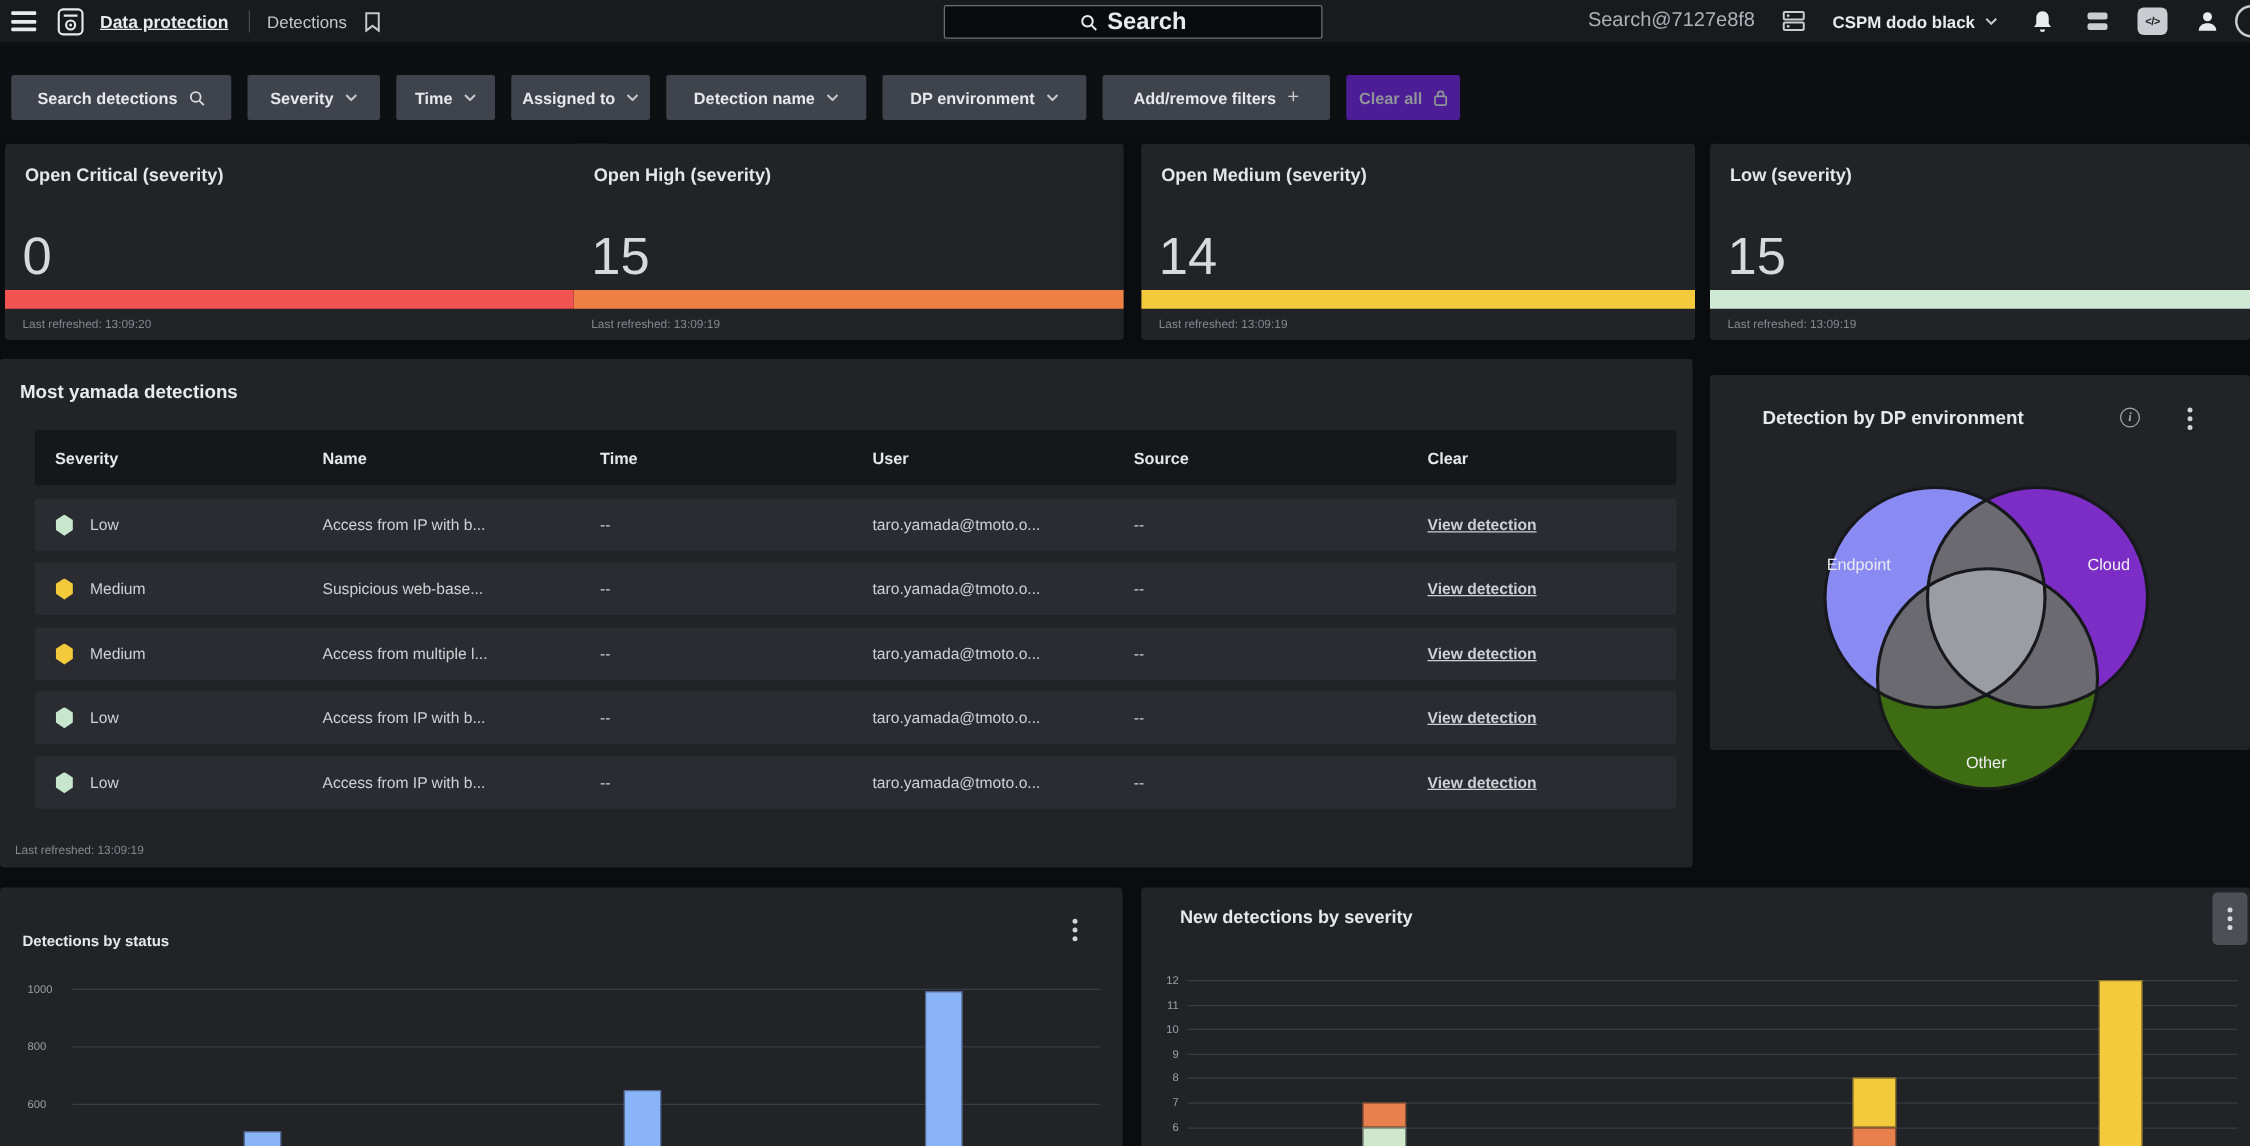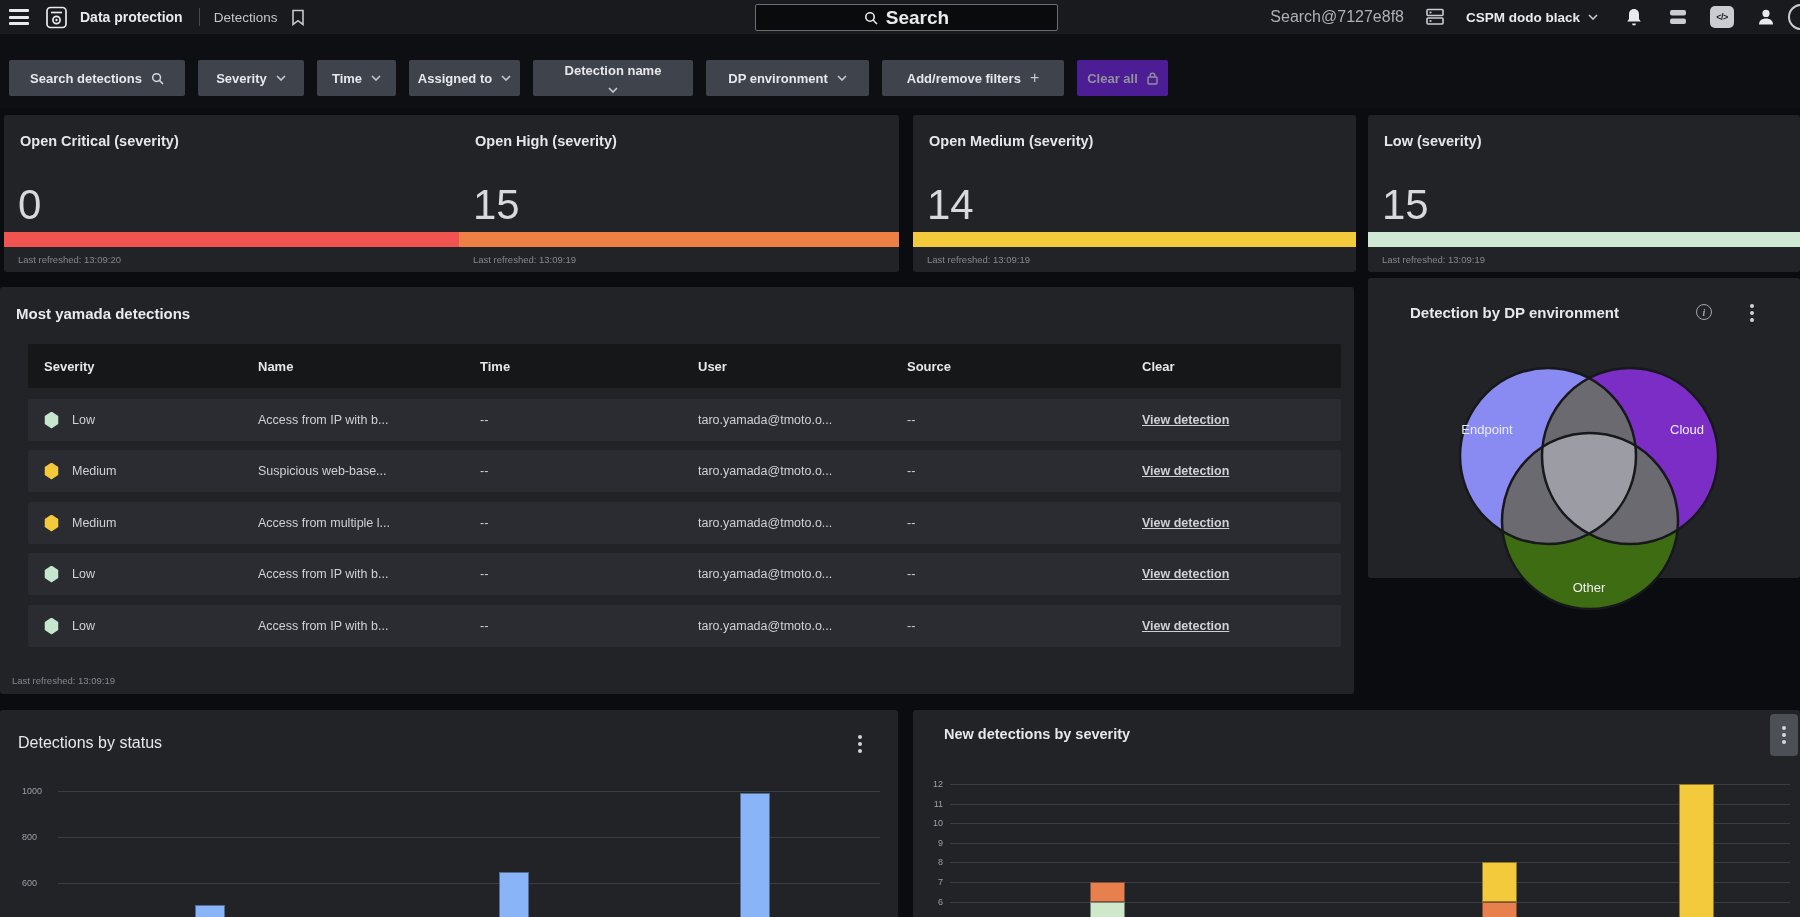--- a/index.html
+++ b/index.html
@@ -9,21 +9,21 @@
     font-family:"Liberation Sans","DejaVu Sans",sans-serif;
     color:#e8eaed;-webkit-font-smoothing:antialiased;
   }
   .abs{position:absolute;}
   
   .topbar{position:absolute;left:0;top:0;width:1800px;height:34px;background:#191a1e;border-bottom:1px solid #0a0a0c;}
   .tb-left{position:absolute;left:0;top:0;height:34px;display:flex;align-items:center;}
   .menu-icon{width:20px;height:16px;display:flex;flex-direction:column;justify-content:space-between;margin-left:9px;cursor:pointer;}
   .menu-icon i{display:block;height:3px;background:#e8eaed;border-radius:1px;}
   .logo{margin-left:16px;display:flex;align-items:center;}
-  .app-title{margin-left:12px;font-size:14px;font-weight:700;color:#e8eaed;}
+  .app-title{margin-left:12px;font-size:14px;font-weight:700;color:#e8eaed;text-decoration:underline;}
   .tb-divider{width:1px;height:18px;background:#44474d;margin:0 14px 0 16px;}
   .section-title{font-size:13.5px;color:#c3c6ca;}
   .bookmark{margin-left:14px;display:flex;align-items:center;cursor:pointer;}
   .searchbox{position:absolute;left:755px;top:4px;width:301px;height:25px;background:#0a0b0d;border:1px solid #6b6f75;border-radius:2px;
     display:flex;align-items:center;justify-content:center;gap:8px;cursor:text;}
   .searchbox span{font-size:19px;font-weight:600;color:#e8eaed;}
   .tb-right{position:absolute;right:0;top:0;height:34px;display:flex;align-items:center;gap:0;}
   .account{font-size:16px;color:#aeb2b7;margin-right:14px;}
   .project{display:flex;align-items:center;gap:8px;margin:0 14px;cursor:pointer;}
   .project span{font-size:13.5px;font-weight:600;color:#e8eaed;}
@@ -166,21 +166,21 @@
       <svg width="10" height="6" viewBox="0 0 10 6">
           <path d="M1 1 L5 5 L9 1" stroke="#c7cacd" stroke-width="1.6" fill="none"></path>
         </svg>
     </div>
     <div class="chip" style="width:111px;">
       <span>Assigned to</span>
       <svg width="10" height="6" viewBox="0 0 10 6">
           <path d="M1 1 L5 5 L9 1" stroke="#c7cacd" stroke-width="1.6" fill="none"></path>
         </svg>
     </div>
-    <div class="chip" style="width:160px;flex-direction:column;">
+    <div class="chip" style="width:160px;">
       <span>Detection name</span>
       <svg width="10" height="6" viewBox="0 0 10 6">
           <path d="M1 1 L5 5 L9 1" stroke="#c7cacd" stroke-width="1.6" fill="none"></path>
         </svg>
     </div>
     <div class="chip" style="width:163px;">
       <span>DP environment</span>
       <svg width="10" height="6" viewBox="0 0 10 6">
           <path d="M1 1 L5 5 L9 1" stroke="#c7cacd" stroke-width="1.6" fill="none"></path>
         </svg>
@@ -298,21 +298,21 @@
     <div class="td" style="left:879px;">--</div>
     <div class="td" style="left:670px;">taro.yamada@tmoto.o...</div>
     <div class="td" style="left:1114px;">
         <span class="viewlink">View detection</span>
       </div>
   </div>
 
   <div class="refresh-note" style="left:12px;top:388px;">Last refreshed: 13:09:19</div>
 </div>
 
-<div class="panel" style="left:1368px;top:278px;width:432px;height:300px;">
+<div class="panel" style="left:1368px;top:300px;width:432px;height:300px;">
   <div class="abs" style="left:42px;top:26px;font-size:15px;font-weight:600;color:#e6e8eb;">Detection by DP environment</div>
   <div class="info-circ abs" style="left:328px;top:26px;">
       <span>i</span>
     </div>
   <div class="kebab abs" style="left:382px;top:33px;"></div>
 
   <svg class="abs" style="left:0;top:60px;" width="432" height="300" viewBox="0 0 432 300">
     <defs>
       <clipPath id="clipA">
           <circle cx="180" cy="118" r="88"></circle>
@@ -341,21 +341,21 @@
     <circle cx="180" cy="118" r="88" fill="none" stroke="#17181b" stroke-width="2.5"></circle>
     <circle cx="262" cy="118" r="88" fill="none" stroke="#17181b" stroke-width="2.5"></circle>
     <circle cx="222" cy="183" r="88" fill="none" stroke="#17181b" stroke-width="2.5"></circle>
     <text x="119" y="96" text-anchor="middle" font-size="13" fill="#e9eaf2">Endpoint</text>
     <text x="319" y="96" text-anchor="middle" font-size="13" fill="#f0f0f3">Cloud</text>
     <text x="221" y="254" text-anchor="middle" font-size="13" fill="#f0f0f3">Other</text>
   </svg>
 </div>
 
 <div class="panel" style="left:0;top:710px;width:898px;height:320px;">
-  <div class="abs" style="left:18px;top:24px;font-size:16px;font-weight:400;color:#e6e8eb;">Detections by status</div>
+  <div class="abs" style="left:18px;top:36px;font-size:12px;font-weight:700;color:#e6e8eb;">Detections by status</div>
   <div class="kebab abs" style="left:858px;top:32px;"></div>
   <div class="chart-layer">
       <div class="gridline" style="top: 81px; left: 58px; width: 822px;"></div>
       <div class="tick left" style="top: 76px; left: 22px; width: 32px;">1000</div>
       <div class="gridline" style="top: 127px; left: 58px; width: 822px;"></div>
       <div class="tick left" style="top: 122px; left: 22px; width: 32px;">800</div>
       <div class="gridline" style="top: 173px; left: 58px; width: 822px;"></div>
       <div class="tick left" style="top: 168px; left: 22px; width: 32px;">600</div>
       <div class="bar" style="left: 195.07px; top: 194.85px; width: 30px; height: 116.15px; background: rgb(138, 180, 248);"></div>
       <div class="bar" style="left: 499.21px; top: 161.5px; width: 30px; height: 149.5px; background: rgb(138, 180, 248);"></div>

